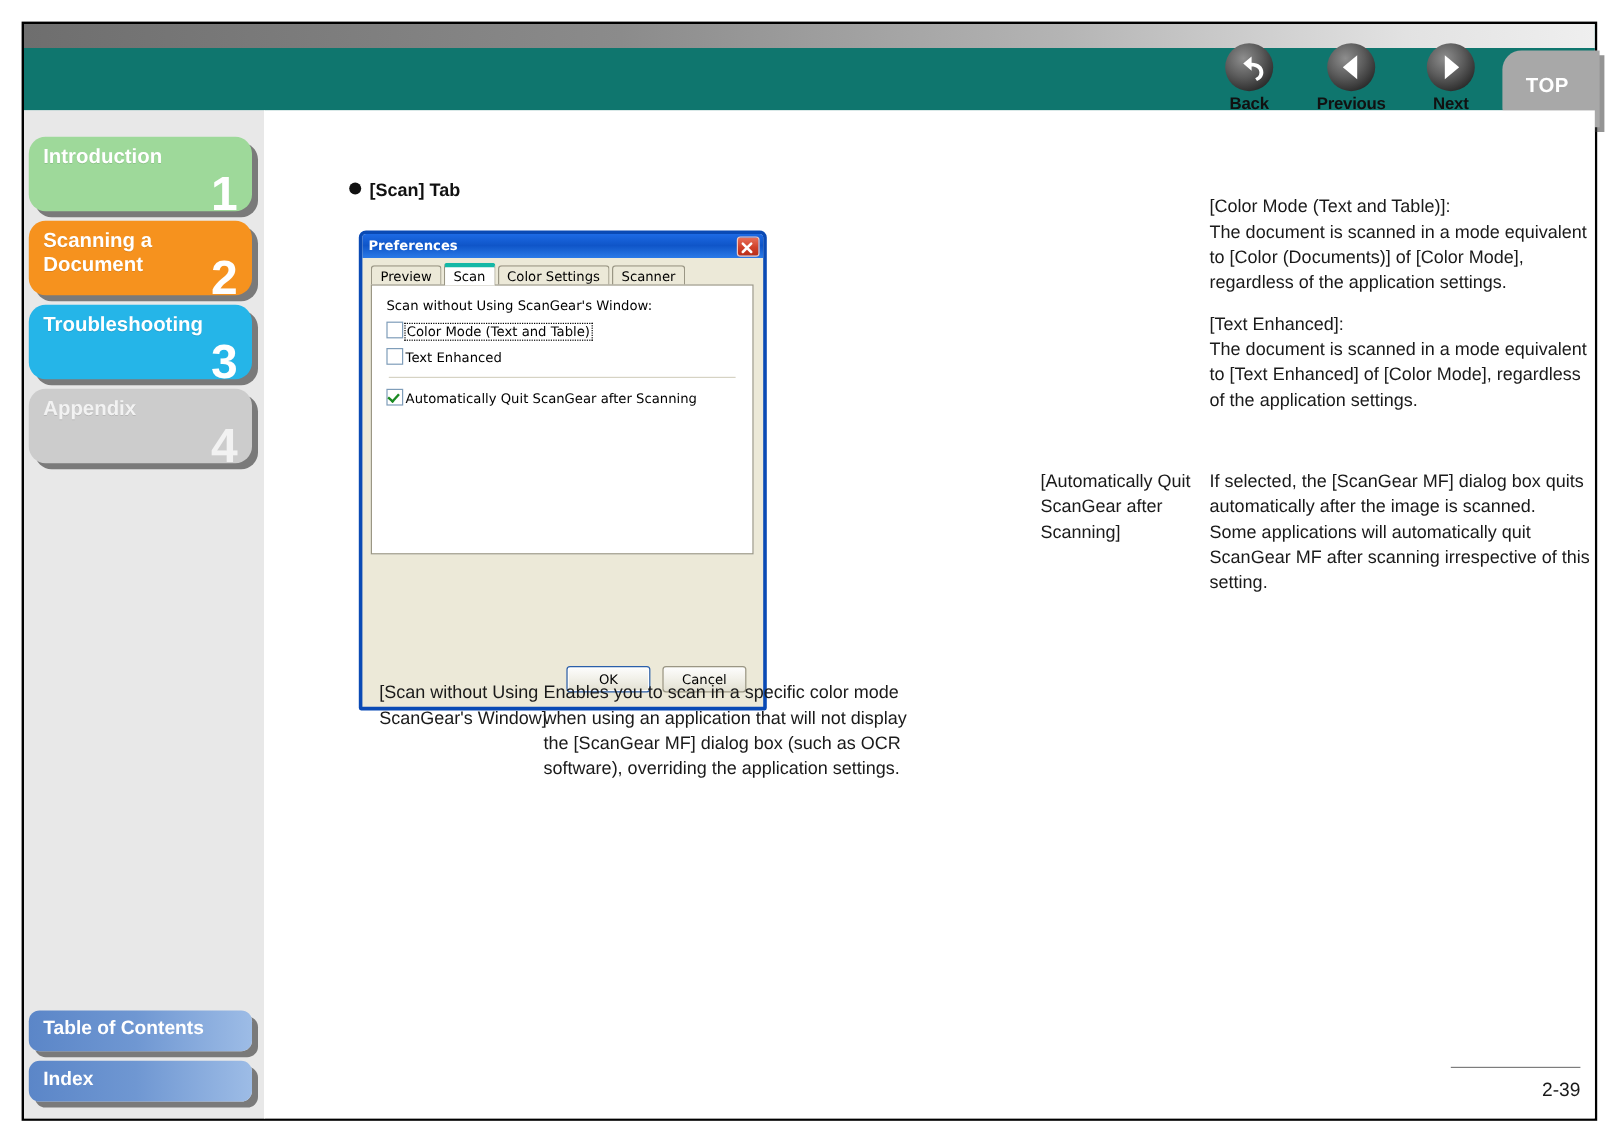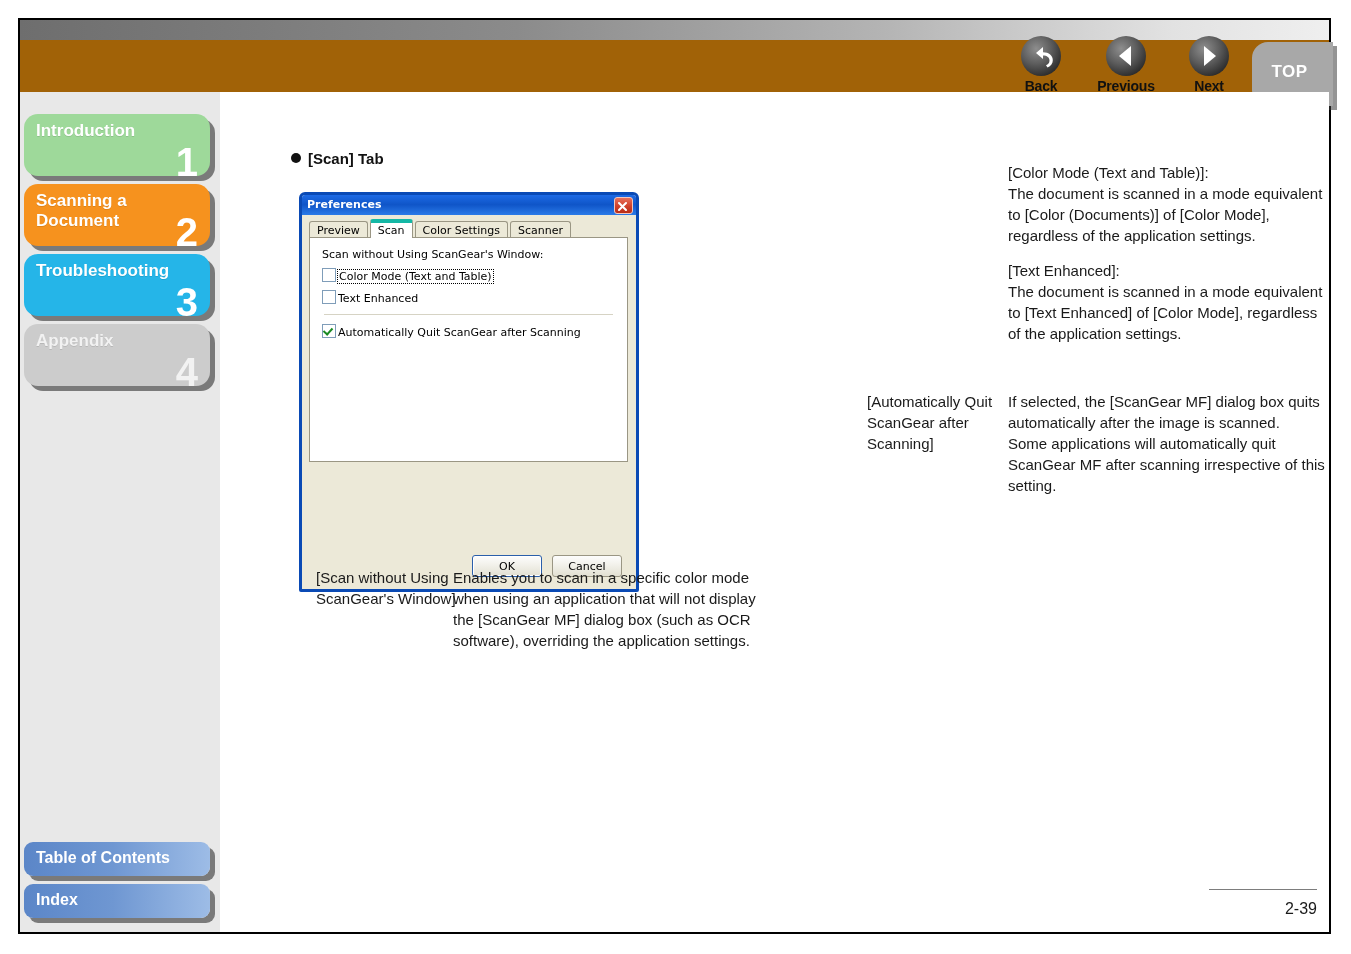--- a/index.html
+++ b/index.html
@@ -21,21 +21,21 @@
     border: 2px solid #000000;
     box-sizing: border-box;
     background: #ffffff;
   }
 
   
   #header {
     position: absolute;
     left: 0; top: 0;
     width: 100%; height: 72px;
-    background: #a16207;
+    background: #0f766e;
   }
   #header-gradient {
     position: absolute;
     left: 0; top: 0;
     width: 100%; height: 20px;
     background: linear-gradient(to right, #6e6e6e 0%, #8b8b8b 38%, #b4b4b4 66%, #e2e2e2 88%, #efefef 100%);
   }
 
   
   .navbtn {

